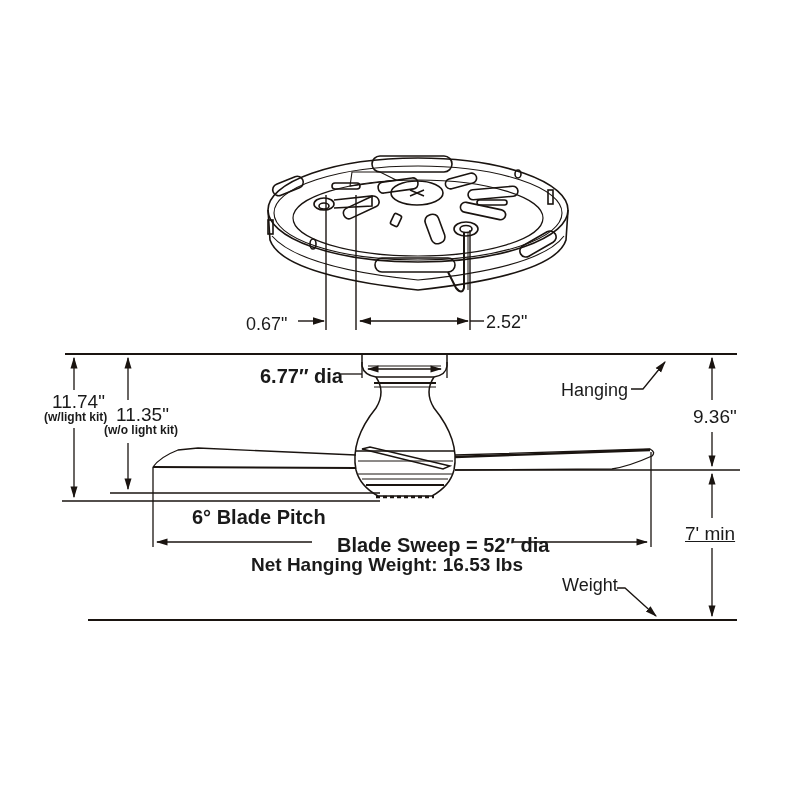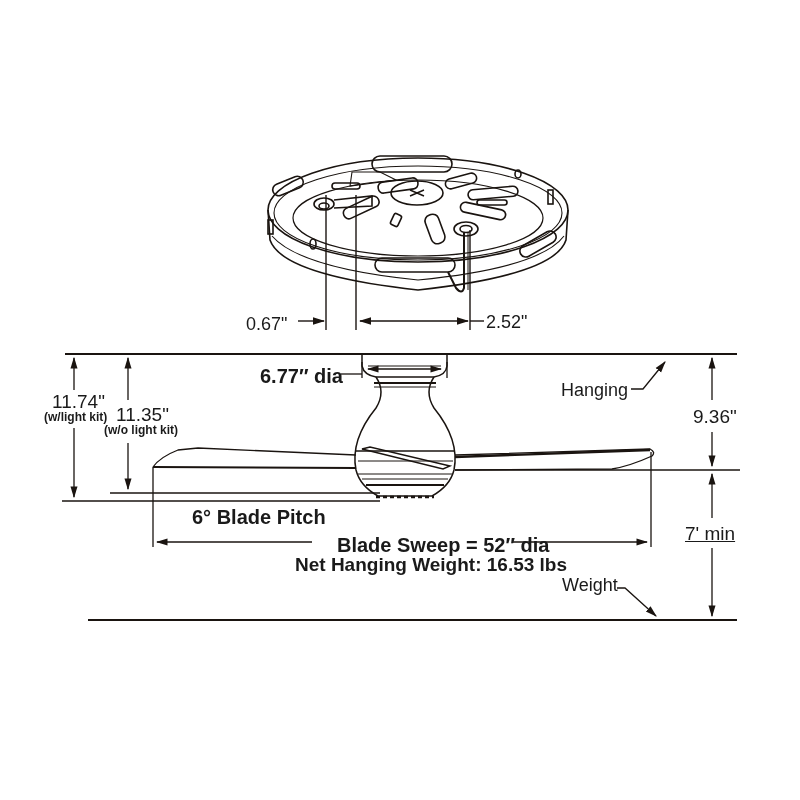--- a/index.html
+++ b/index.html
@@ -154,15 +154,15 @@
 <div class="lbl small-b bg-white" style="left:102px; top:424px;">(w/o light kit)</div>
 
 <div class="lbl reg" style="left:561px; top:381px;">Hanging</div>
 <div class="lbl reg-lg bg-white" style="left:691px; top:407px;">9.36"</div>
 
 <div class="lbl bold-md" style="left:192px; top:507px;">6° Blade Pitch</div>
 
 <div class="lbl bold-md" style="left:313px; top:535px;margin-left:24px;">Blade Sweep = 52″ dia</div>
 <div class="lbl reg-lg bg-white" style="left:683px; top:524px;text-decoration:underline;">7' min</div>
 
-<div class="lbl bold-lg" style="left:251px; top:555px;margin-left:44px;">Net Hanging Weight: 16.53 lbs</div>
+<div class="lbl bold-lg" style="left:251px; top:555px;">Net Hanging Weight: 16.53 lbs</div>
 
 <div class="lbl reg" style="left:562px; top:576px;">Weight</div>
 
 </body></html>

